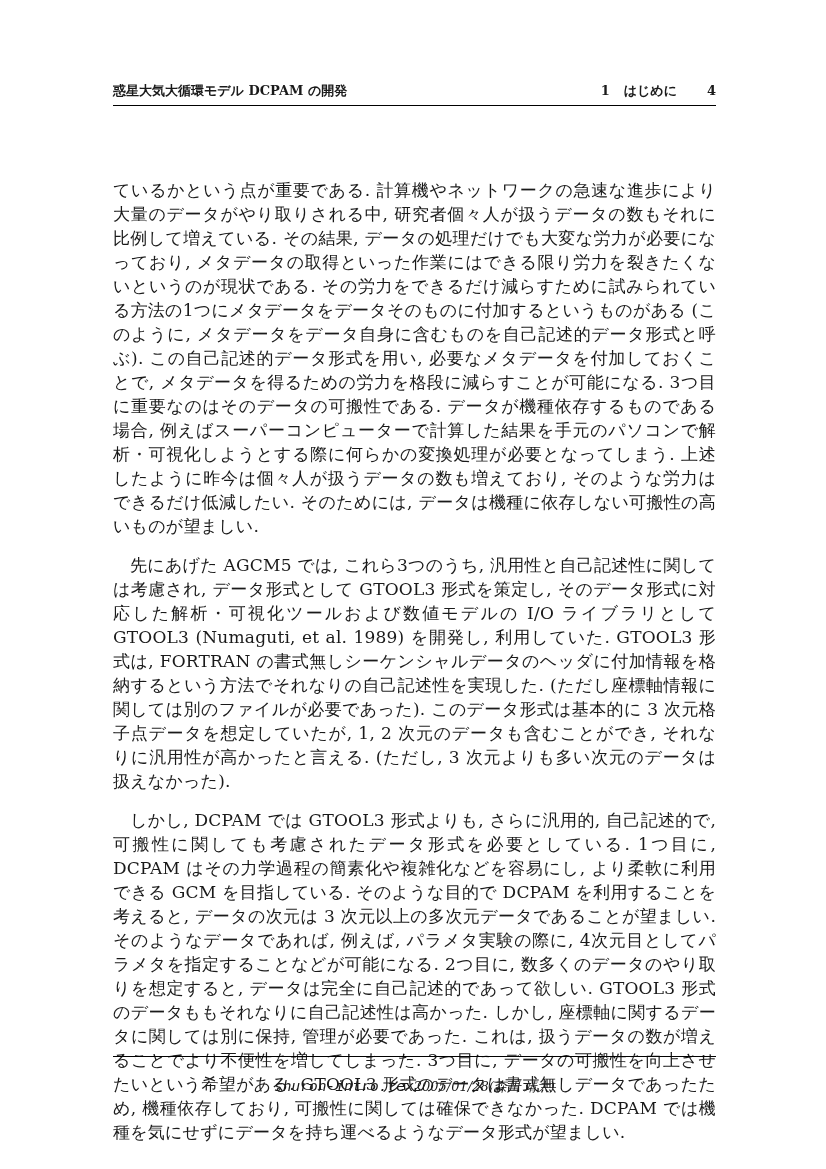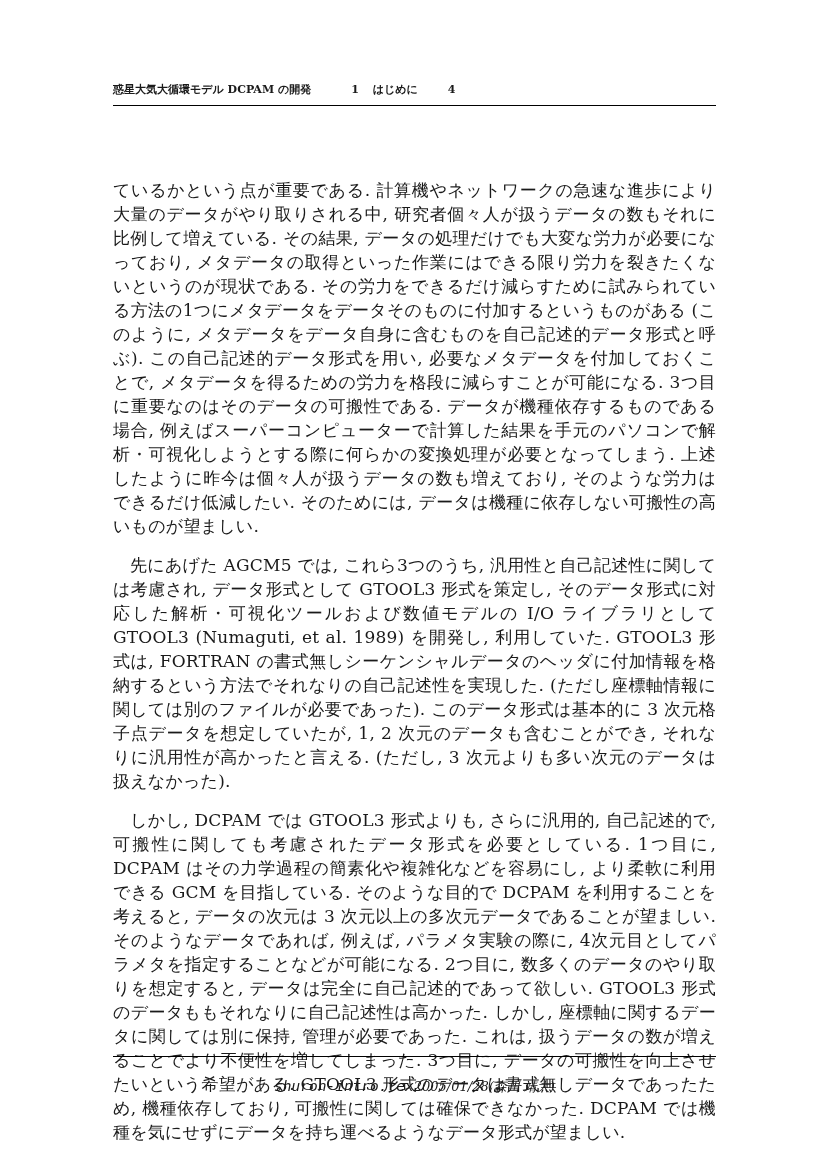--- a/index.html
+++ b/index.html
@@ -22,23 +22,23 @@
     height: 1169px;
     background: #ffffff;
   }
   
   .header {
     position: absolute;
     top: 82px;
     left: 113px;
     width: 603px;
     display: flex;
-    justify-content: flex-start;
+    justify-content: space-between;
     align-items: baseline;
-    font-size: 11px;
+    font-size: 13px;
     font-weight: bold;
     padding-bottom: 5px;
     gap: 40px;
   }
   .header-rule {
     position: absolute;
     top: 105px;
     left: 113px;
     width: 603px;
     height: 0;

